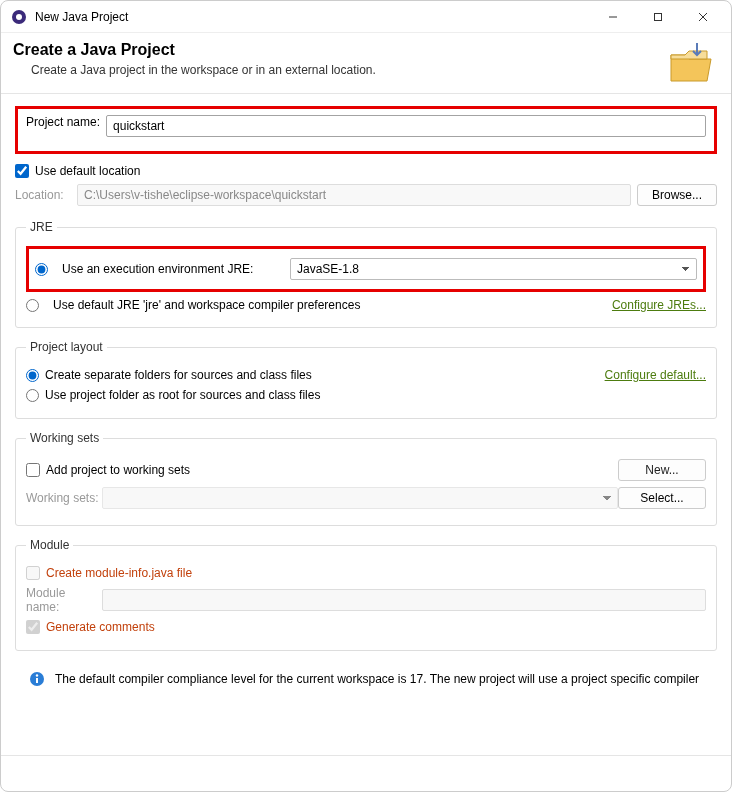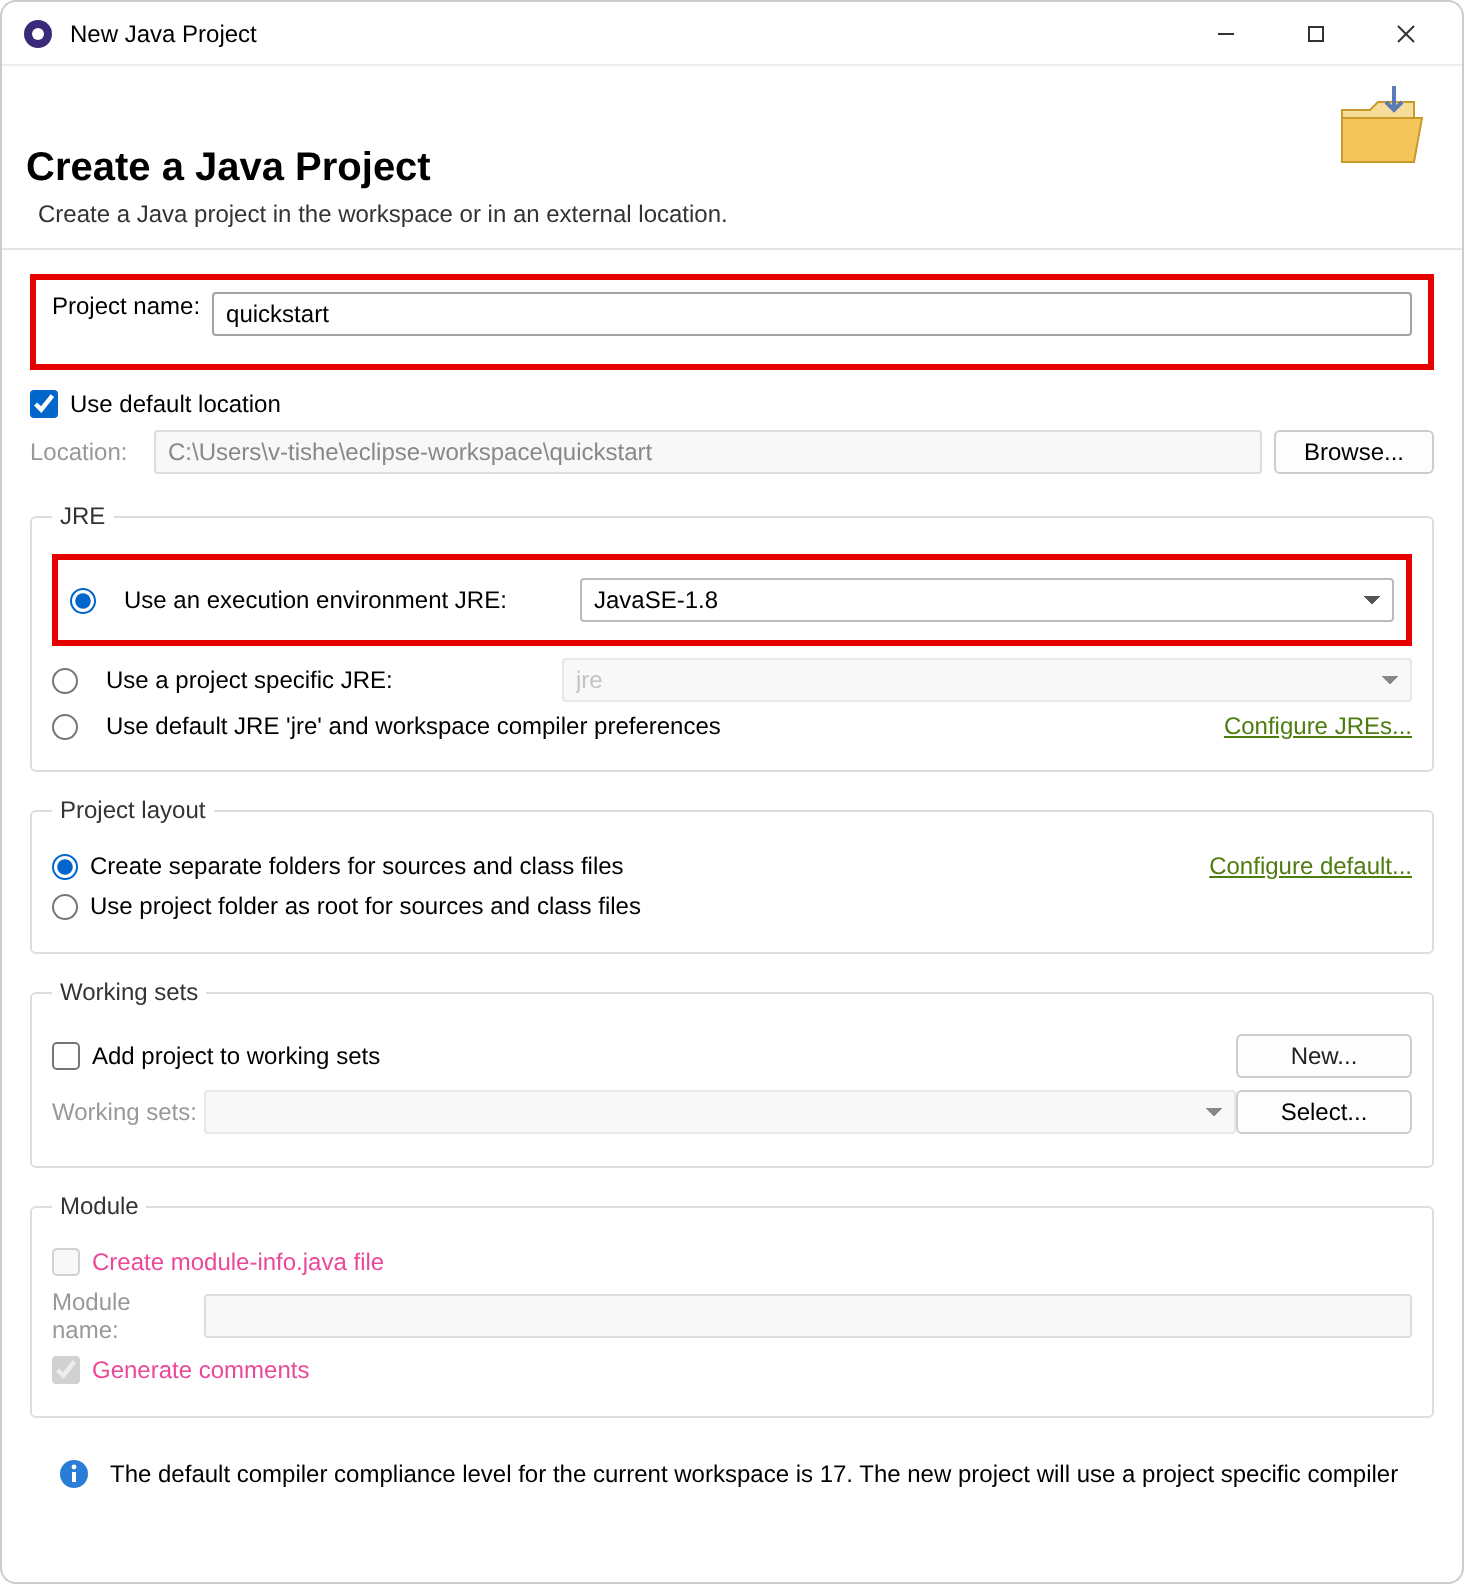--- a/index.html
+++ b/index.html
@@ -6,22 +6,22 @@
     body { width: 732px; height: 792px; background: #fff; border: 1px solid #ccc; border-radius: 8px; overflow: hidden; font-size: 12px; color: #000; }
     
     .title-bar { height: 32px; display: flex; align-items: center; padding: 0 6px 0 10px; border-bottom: 1px solid #eee;}
     .title-bar .app-icon { width: 16px; height: 16px; margin-right: 8px; display: flex; align-items: center; justify-content: center; }
     .title-bar .title { flex: 1; font-size: 12px; }
     .title-bar .win-btn { width: 45px; height: 28px; display: flex; align-items: center; justify-content: center; cursor: pointer; }
     .title-bar .win-btn svg { width: 10px; height: 10px; }
     
     .header { padding: 8px 16px 10px 12px; border-bottom: 1px solid #e5e5e5; display: flex; align-items: flex-start; }
     .header-text { flex: 1; }
-    .header-title { font-size: 20px; font-weight: bold; margin-bottom: 4px; margin-top: 32px; }
-    .header-sub { font-size: 12px; color: #333; margin-left: 6px; }
+    .header-title { font-size: 16px; font-weight: bold; margin-bottom: 4px; }
+    .header-sub { font-size: 12px; color: #333; margin-left: 18px; }
     .header-icon { width: 48px; height: 42px; }
     
     .content { padding: 12px 14px 10px 14px; }
     
     .field-row { display: flex; margin-bottom: 8px; }
     .field-row label { margin-right: 6px; }
     .text-input { flex: 1; height: 22px; border: 1px solid #a3a3a3; border-radius: 2px; padding: 0 6px; font-size: 12px; }
     .text-input:disabled { background: #f8f8f8; color: #888; border-color:#ddd; }
     
     .red-box { border: 3px solid #e60000; padding: 6px 8px; margin-bottom: 10px; }
@@ -53,21 +53,21 @@
     .ws-row { display: flex; align-items: center; gap: 0; margin: 6px 0; }
     .ws-row .lbl { color: #999; width: 76px; }
     
     .info-row { display:flex; align-items:center; gap:10px; padding: 8px 14px; }
     .info-icon { width:16px; height:16px; flex-shrink:0; }
     
     .footer-sep { height:1px; background:#e5e5e5; margin-top:50px;}
     .footer { display: flex; align-items: center; padding: 10px 14px; gap: 8px; }
     .footer .spacer { flex: 1; }
     
-    .disabled-text { color: #ec4899; }
+    .disabled-text { color: #c2410c; }
     
     .right-float{ margin-left:auto; }
   </style>
 </head>
 <body>
 
 <div class="title-bar">
   <span class="app-icon">
     <svg viewBox="0 0 16 16">
         <circle cx="8" cy="8" r="7" fill="#3b2a7a"></circle>
@@ -130,27 +130,20 @@
     <legend>JRE</legend>
     <div class="red-box" style="margin:4px 0 6px 0; padding:4px 6px;">
       <div class="jre-row">
         <input type="radio" name="jre" class="radio" checked="" style="">
         <span class="radio-label">Use an execution environment JRE:</span>
         <select class="select">
           <option>JavaSE-1.8</option>
         </select>
       </div>
     </div>
-    <div class="jre-row">
-      <input type="radio" name="jre" class="radio" style="">
-      <span class="radio-label">Use a project specific JRE:</span>
-      <select class="select" disabled="">
-        <option>jre</option>
-      </select>
-    </div>
     <div class="jre-row" style="align-items:center;">
       <input type="radio" name="jre" class="radio" style="">
       <span class="radio-label" style="width:auto;">Use default JRE 'jre' and workspace compiler preferences</span>
       <a class="link right-float">Configure JREs...</a>
     </div>
   </fieldset>
 
   <fieldset class="group">
     <legend>Project layout</legend>
     <div class="radio-row">

